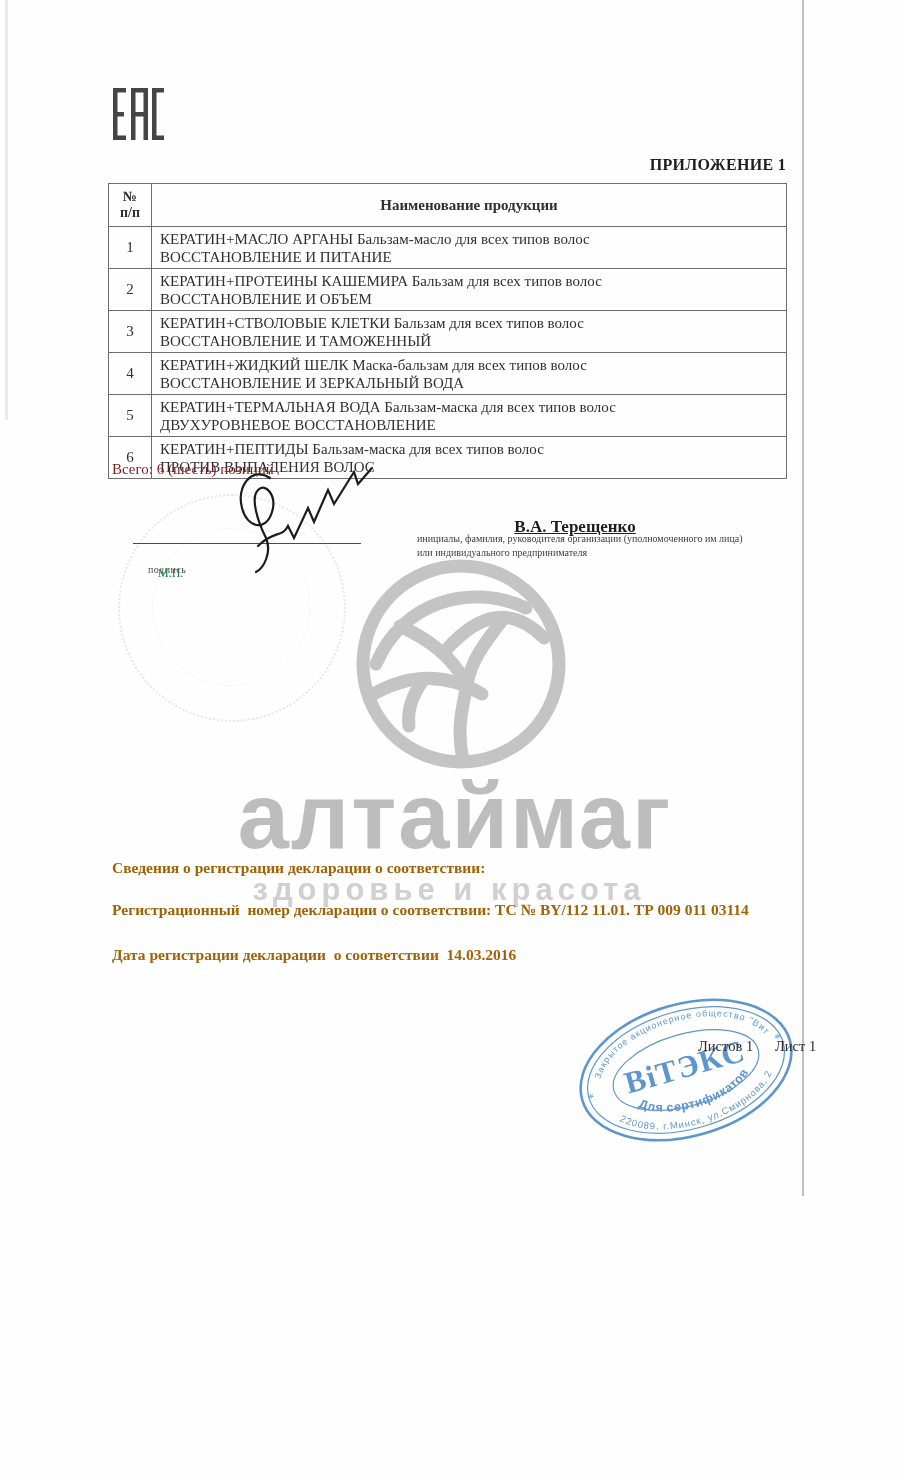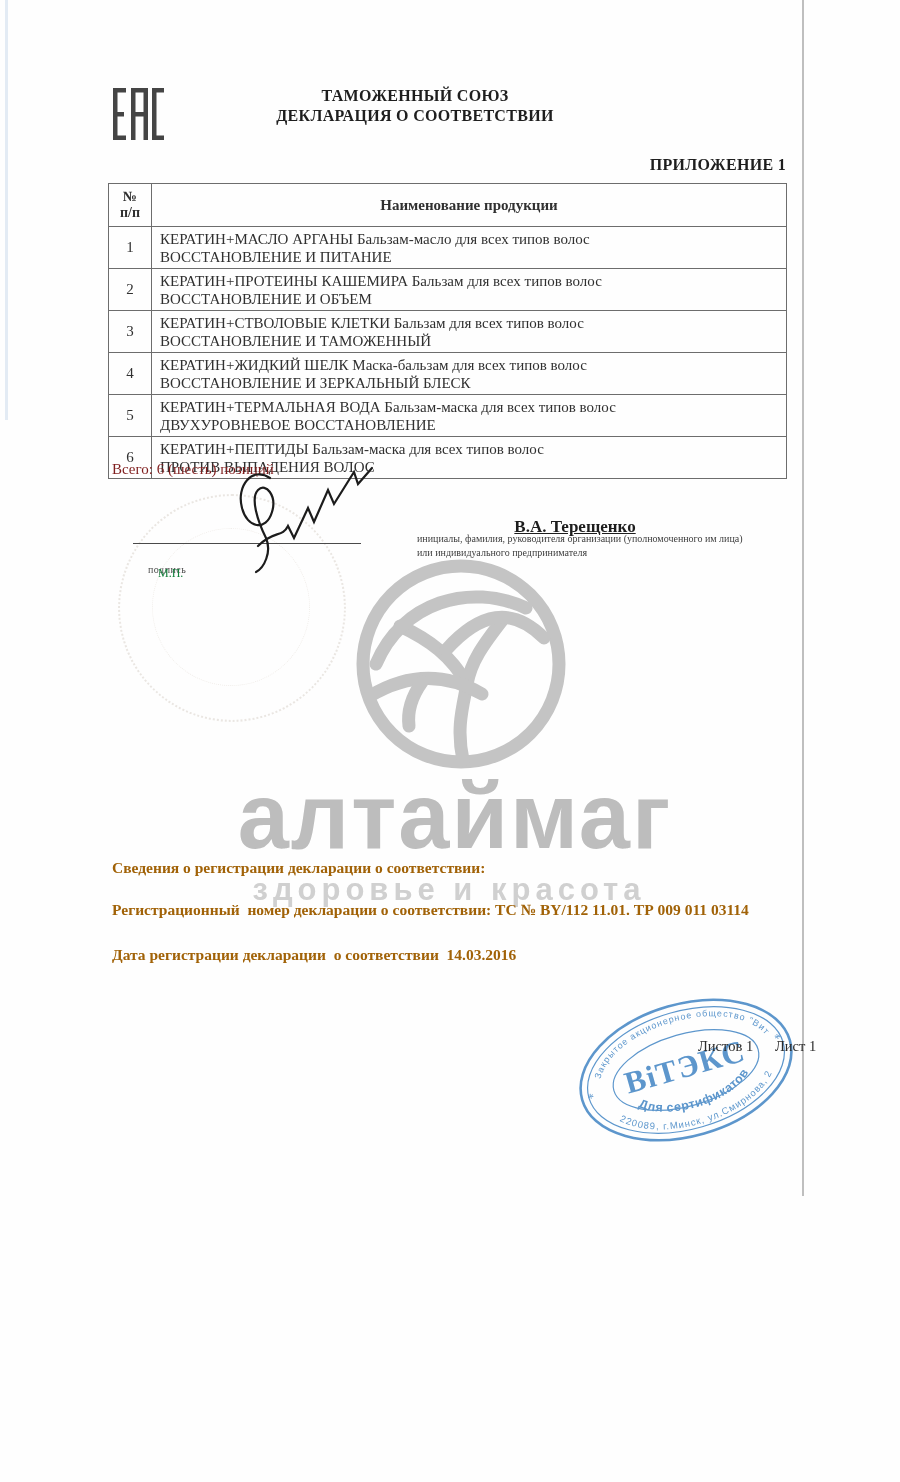--- a/index.html
+++ b/index.html
@@ -72,24 +72,20 @@
           <rect x="31.5" y="2" width="4.5" height="52"></rect>
         <rect x="19" y="2" width="17" height="4.5"></rect>
           <rect x="23" y="26" width="9" height="4.5"></rect>
         <rect x="40" y="2" width="4.5" height="52"></rect>
           <rect x="40" y="2" width="12" height="4.5"></rect>
         <rect x="40" y="49.5" width="12" height="4.5"></rect>
       </g>
     </svg>
   </div>
 
-  <div class="abs title">
-    <div>ТАМОЖЕННЫЙ СОЮЗ</div>
-    <div>ДЕКЛАРАЦИЯ О СООТВЕТСТВИИ</div>
-  </div>
   <div class="abs annex">ПРИЛОЖЕНИЕ 1</div>
 
   <table class="products">
     <tbody>
         <tr>
       <th class="num-h">
         <div>№</div>
         <div>п/п</div>
       </th>
       <th class="name-h">Наименование продукции</th>
@@ -112,21 +108,21 @@
       <td class="num">3</td>
       <td class="name">
         <div class="l">КЕРАТИН+СТВОЛОВЫЕ КЛЕТКИ Бальзам для всех типов волос</div>
         <div class="l">ВОССТАНОВЛЕНИЕ И ТАМОЖЕННЫЙ</div>
       </td>
     </tr>
     <tr>
       <td class="num">4</td>
       <td class="name">
         <div class="l">КЕРАТИН+ЖИДКИЙ ШЕЛК Маска-бальзам для всех типов волос</div>
-        <div class="l">ВОССТАНОВЛЕНИЕ И ЗЕРКАЛЬНЫЙ БЛЕСК</div>
+        <div class="l">ВОССТАНОВЛЕНИЕ И ЗЕРКАЛЬНЫЙ ВОДА</div>
       </td>
     </tr>
     <tr>
       <td class="num">5</td>
       <td class="name">
         <div class="l">КЕРАТИН+ТЕРМАЛЬНАЯ ВОДА Бальзам-маска для всех типов волос</div>
         <div class="l">ДВУХУРОВНЕВОЕ ВОССТАНОВЛЕНИЕ</div>
       </td>
     </tr>
     <tr>

